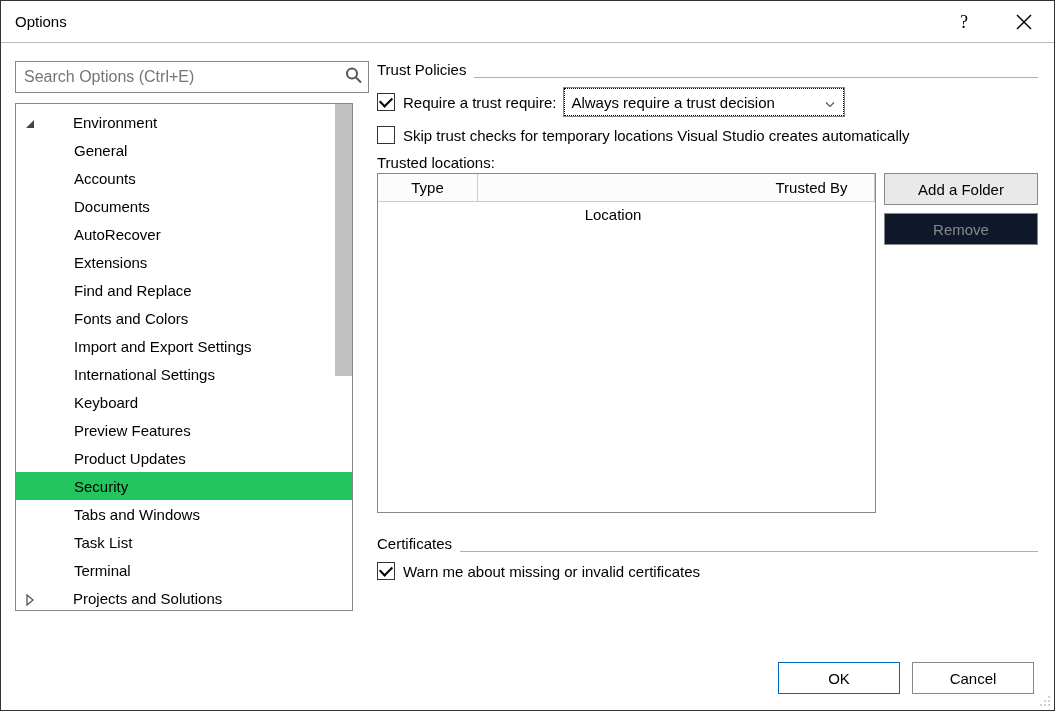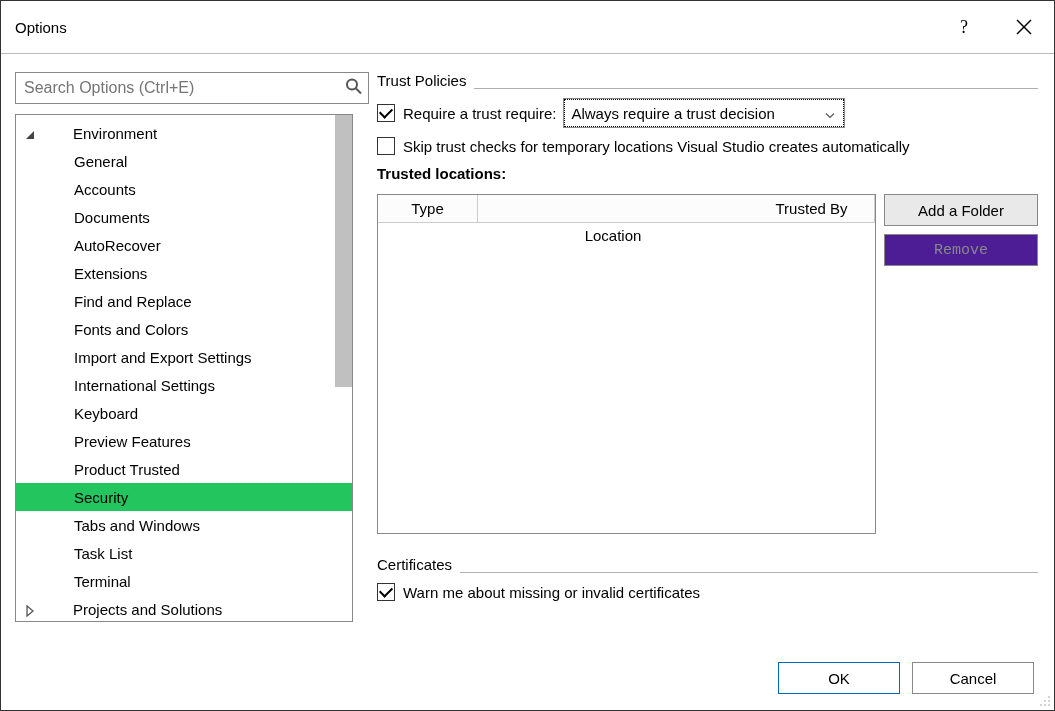--- a/index.html
+++ b/index.html
@@ -9,21 +9,21 @@
     font-size: 15px;
     color: #000;
     background: #fff;
     width: 1055px;
     height: 711px;
     position: relative;
     border: 1px solid #333;
   }
   
   .titlebar {
-    height: 53px;
+    height: 42px;
     display: flex;
     align-items: center;
     padding: 0 14px;
     border-bottom: 1px solid #bbb;
   }
   .titlebar .spacer { flex: 1; }
   .titlebar-icon {
     width: 32px; height: 32px;
     display: inline-flex; align-items: center; justify-content: center;
     margin-left: 8px;
@@ -183,21 +183,21 @@
   .btn {
     border: 1px solid #888;
     background: #e9e9e9;
     height: 32px;
     display: flex; align-items: center; justify-content: center;
     font-family: inherit;
     font-size: 15px;
     cursor: default;
   }
   .btn.primary { border-color: #0067c0; background: #fff; }
-  .btn.disabled { color: #888; background: #4c1d95; font-family: Liberation Mono, monospace; }
+  .btn.disabled { color: #888; background: #0f172a; }
   .btn.secondary { background: #fff; }
   .cert-section { margin-top: 22px; }
   
   .footer {
     position: absolute;
     bottom: 16px; right: 20px;
     display: flex;
     gap: 12px;
   }
   .footer .btn { width: 122px; }
@@ -279,21 +279,21 @@
           <div class="tree-item">
               <span>International Settings</span>
             </div>
           <div class="tree-item">
               <span>Keyboard</span>
             </div>
           <div class="tree-item">
               <span>Preview Features</span>
             </div>
           <div class="tree-item">
-              <span>Product Trusted</span>
+              <span>Product Updates</span>
             </div>
           <div class="tree-item selected">
               <span>Security</span>
             </div>
           <div class="tree-item">
               <span>Tabs and Windows</span>
             </div>
           <div class="tree-item">
               <span>Task List</span>
             </div>
@@ -330,21 +330,21 @@
             </svg>
         </span>
       </span>
     </div>
 
     <div class="row">
       <span class="chk"></span>
       <span>Skip trust checks for temporary locations Visual Studio creates automatically</span>
     </div>
 
-    <div style="margin-bottom:12px;font-weight:bold;">Trusted locations:</div>
+    <div style="margin-bottom:2px;">Trusted locations:</div>
 
     <div class="locations-row">
       <div class="locations-table">
         <div class="locations-header">
           <div class="col col-type">Type</div>
           <div class="col col-location">Location</div>
           <div class="col col-trustedby">Trusted By</div>
         </div>
       </div>
       <div class="side-buttons">

